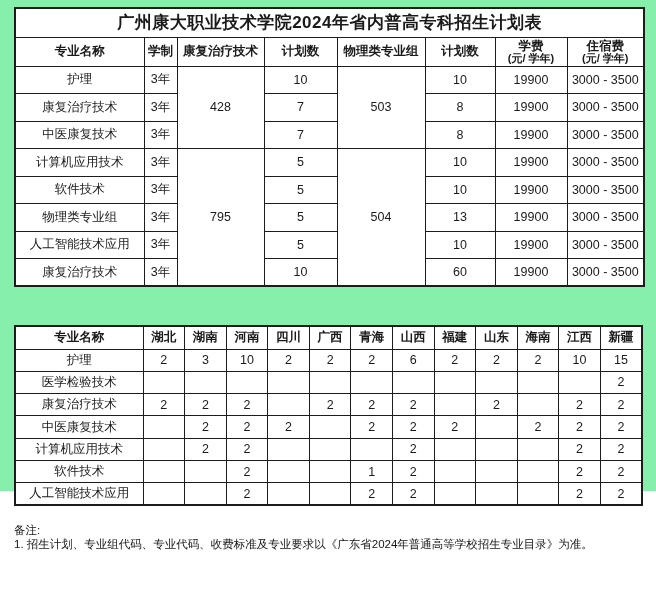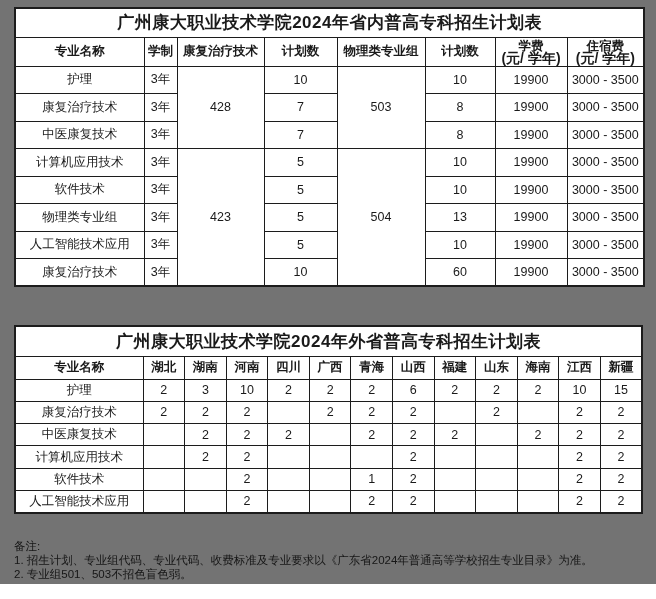--- a/index.html
+++ b/index.html
@@ -4,21 +4,21 @@
 <style>
   * { margin: 0; padding: 0; box-sizing: border-box; }
   html, body { background: #ffffff; }
   body {
     width: 656px; height: 599px;
     font-family: "Liberation Sans", "DejaVu Sans", sans-serif;
     color: #1a1a1a;
     position: relative;
     overflow: hidden;
   }
-  .page { position: relative; width: 656px; height: 584px; background: #737373; }
+  .page { position: relative; width: 656px; height: 491px; background: #86efac; }
 
   table {
     border-collapse: collapse;
     table-layout: fixed;
     position: absolute;
     left: 14px;
     width: 629px;
     background: #ffffff;
     border: 2px solid #1c1c1c;
   }
@@ -32,37 +32,37 @@
     white-space: nowrap;
   }
   th { font-weight: bold; }
   td { font-weight: normal; }
 
   .title-cell {
     font-size: 17px;
     font-weight: bold;
     letter-spacing: 0.5px;
   }
-  .sub { font-size: 14px; font-weight: bold; line-height: 11px; }
+  .sub { font-size: 11px; font-weight: bold; line-height: 11px; }
   .hdr-main { line-height: 14px; }
 
   #table1 { top: 7px; }
   #table1 tr.title-row { height: 29px; }
   #table1 tr.header-row { height: 29px; }
   #table1 tbody tr.data-row { height: 27.5px; }
 
   #table2 { top: 325px; }
   #table2 tr.title-row { height: 30px; }
   #table2 tr.header-row { height: 23px; }
   #table2 tbody tr.data-row { height: 22.3px; }
 
   .notes {
     position: absolute;
     left: 14px;
-    top: 539px;
+    top: 523px;
     width: 630px;
     font-size: 11.5px;
     line-height: 14px;
     color: #161616;
   }
   .notes .line { white-space: nowrap; }
 </style>
 </head>
 <body>
 
@@ -123,21 +123,21 @@
           <td>中医康复技术</td>
           <td>3年</td>
           <td>7</td>
           <td>8</td>
           <td>19900</td>
           <td>3000 - 3500</td>
         </tr>
         <tr class="data-row">
           <td>计算机应用技术</td>
           <td>3年</td>
-          <td rowspan="5">423</td>
+          <td rowspan="5">795</td>
           <td>5</td>
           <td rowspan="5">504</td>
           <td>10</td>
           <td>19900</td>
           <td>3000 - 3500</td>
         </tr>
         <tr class="data-row">
           <td>软件技术</td>
           <td>3年</td>
           <td>5</td>
@@ -170,23 +170,20 @@
           <td>3000 - 3500</td>
         </tr>
       </tbody>
   </table>
 
   <table id="table2">
     <colgroup id="t2-colgroup">
       <col style="width:128px">
     </colgroup>
     <thead>
-      <tr class="title-row">
-        <th colspan="13" class="title-cell">广州康大职业技术学院2024年外省普高专科招生计划表</th>
-      </tr>
       <tr class="header-row" id="t2-header-row">
         <th>专业名称</th>
       <th>湖北</th>
           <th>湖南</th>
           <th>河南</th>
           <th>四川</th>
           <th>广西</th>
           <th>青海</th>
           <th>山西</th>
           <th>福建</th>
@@ -206,20 +203,35 @@
           <td>2</td>
           <td>2</td>
           <td>6</td>
           <td>2</td>
           <td>2</td>
           <td>2</td>
           <td>10</td>
           <td>15</td>
         </tr>
         <tr class="data-row">
+          <td>医学检验技术</td>
+          <td></td>
+          <td></td>
+          <td></td>
+          <td></td>
+          <td></td>
+          <td></td>
+          <td></td>
+          <td></td>
+          <td></td>
+          <td></td>
+          <td></td>
+          <td>2</td>
+        </tr>
+        <tr class="data-row">
           <td>康复治疗技术</td>
           <td>2</td>
           <td>2</td>
           <td>2</td>
           <td></td>
           <td>2</td>
           <td>2</td>
           <td>2</td>
           <td></td>
           <td>2</td>
@@ -286,16 +298,15 @@
           <td></td>
           <td>2</td>
           <td>2</td>
         </tr>
       </tbody>
   </table>
 
   <div class="notes">
     <div class="line">备注:</div>
     <div class="line">1. 招生计划、专业组代码、专业代码、收费标准及专业要求以《广东省2024年普通高等学校招生专业目录》为准。</div>
-    <div class="line">2. 专业组501、503不招色盲色弱。</div>
   </div>
 
 </div>
 
 </body></html>

